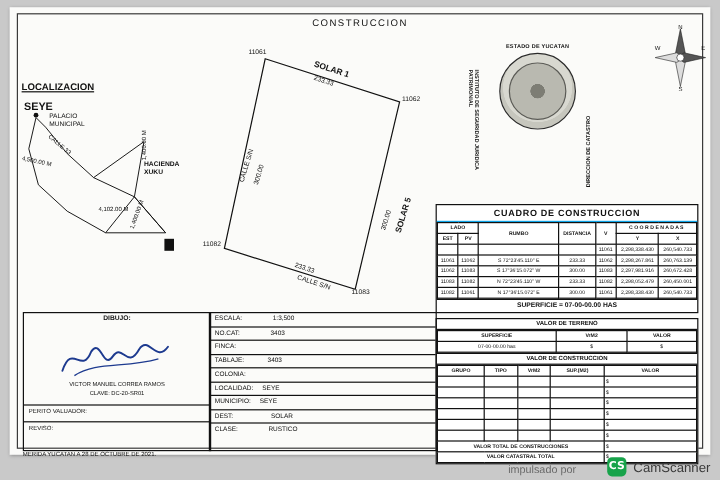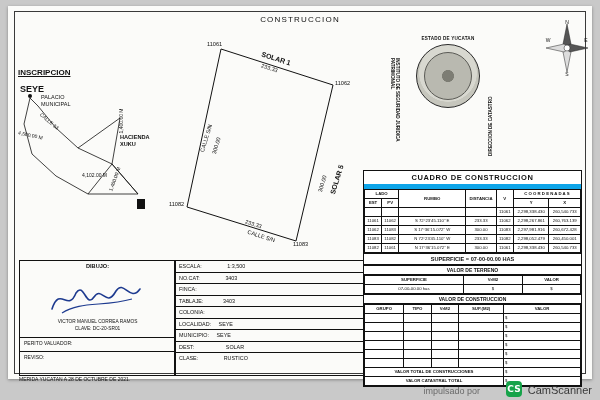--- a/index.html
+++ b/index.html
@@ -102,21 +102,21 @@
   }
   
   .compass{position:absolute;left:536px;top:14px;width:46px;height:56px;}
   
   .cuadro{
     position:absolute;left:355px;top:164px;width:217px;
     border:1px solid #111;background:#fff;
   }
   .cuadro-title{
     text-align:center;font-size:7.5px;font-weight:bold;letter-spacing:.6px;
-    padding:2px 0 2px;border-bottom:5px solid #0ea5e9;color:#111;
+    padding:2px 0 2px;border-bottom:1px solid #0ea5e9;color:#111;
   }
   table.grid{border-collapse:collapse;width:100%;font-size:4.3px;color:#111;}
   table.grid th,table.grid td{border:.5px solid #111;padding:0 1px;height:8px;text-align:center;
     font-weight:normal;line-height:8px;white-space:nowrap;overflow:hidden;}
   table.grid th{font-weight:bold;font-size:4.3px;}
   .superficie{
     border-top:1px solid #111;text-align:center;font-size:5.6px;font-weight:bold;
     padding:2px 0;color:#111;
   }
   
@@ -168,21 +168,21 @@
   }
 </style>
 </head>
 <body>
 
 <div id="sheet">
   <div class="border-outer"></div>
 
   <div class="doc-title">CONSTRUCCION</div>
 
-  <div class="loc-title">INSCRIPCION</div>
+  <div class="loc-title">LOCALIZACION</div>
   <div class="loc-seye">SEYE</div>
   <div class="loc-dot"></div>
   <div class="loc-pal">PALACIO<br>MUNICIPAL</div>
   <div class="hacienda">HACIENDA<br>XUKU</div>
   <div class="blackbox"></div>
 
   <div class="loc-sketch">
     <svg width="165" height="130" viewBox="0 0 165 130">
       <polyline points="14,22 22,30 40,52 62,72 96,88 122,118" fill="none" stroke="#111" stroke-width="0.8"></polyline>
       <polyline points="14,22 8,48 16,78 40,100 72,118 96,88" fill="none" stroke="#111" stroke-width="0.8"></polyline>

